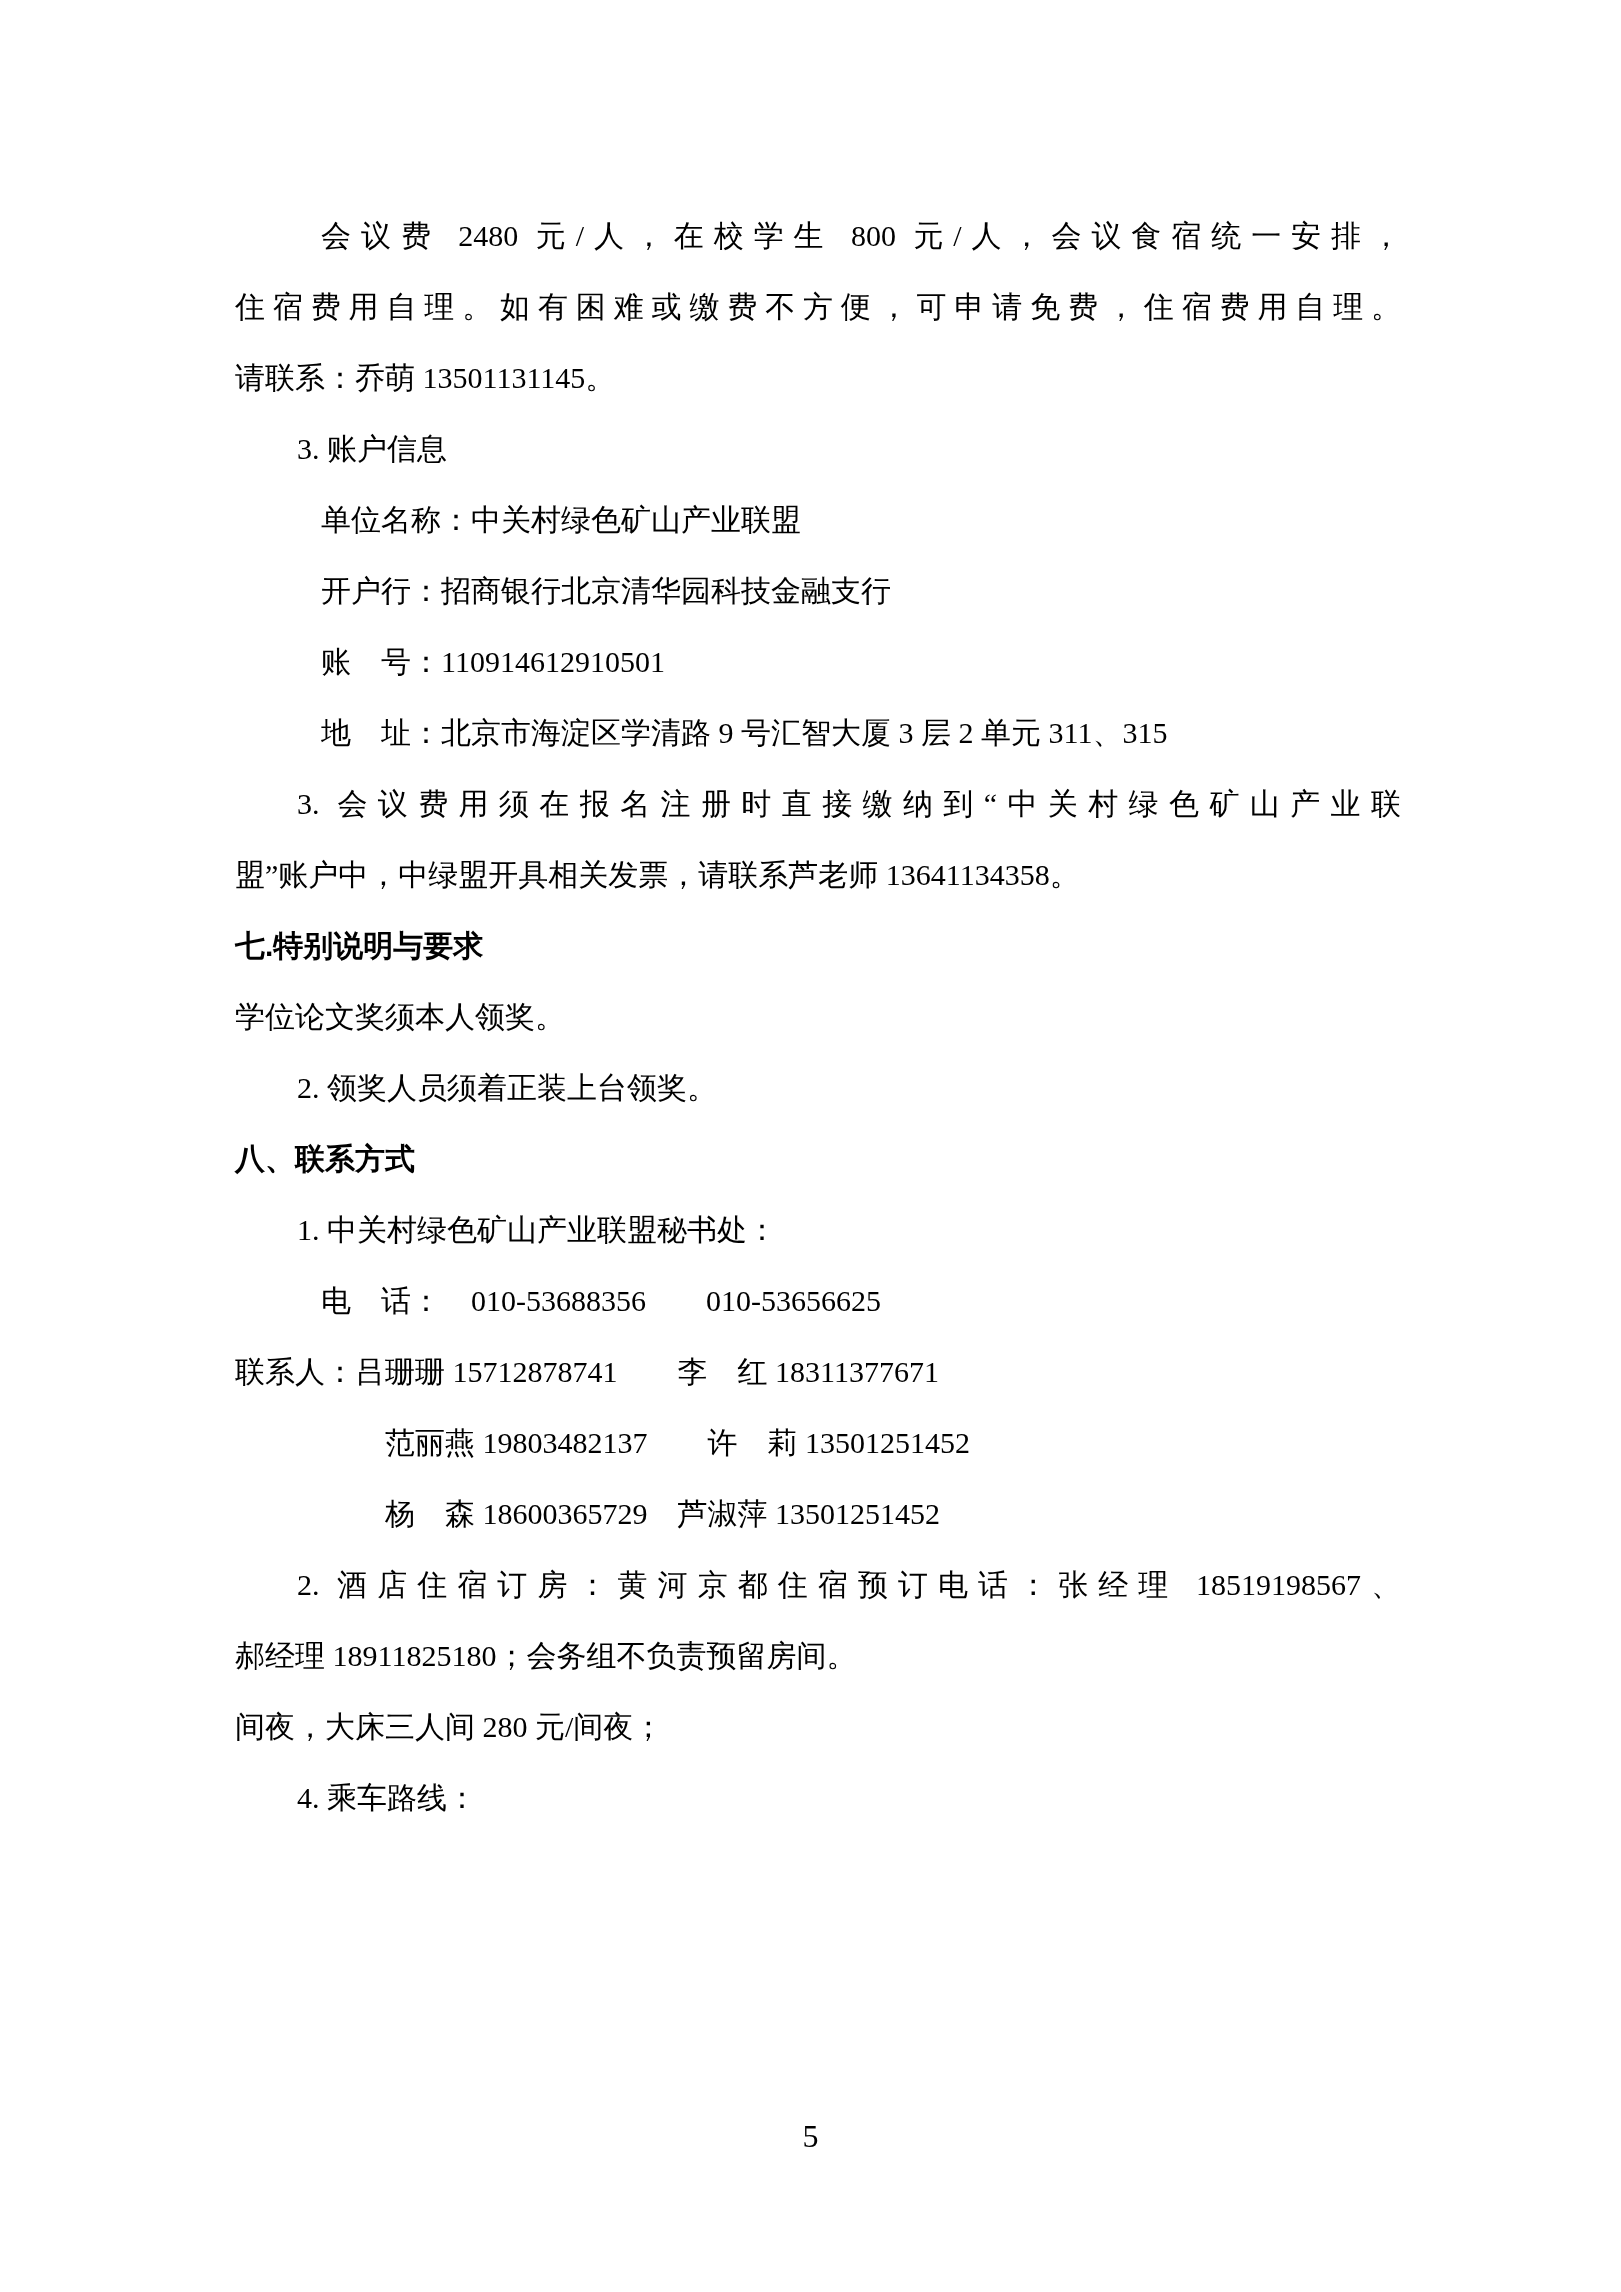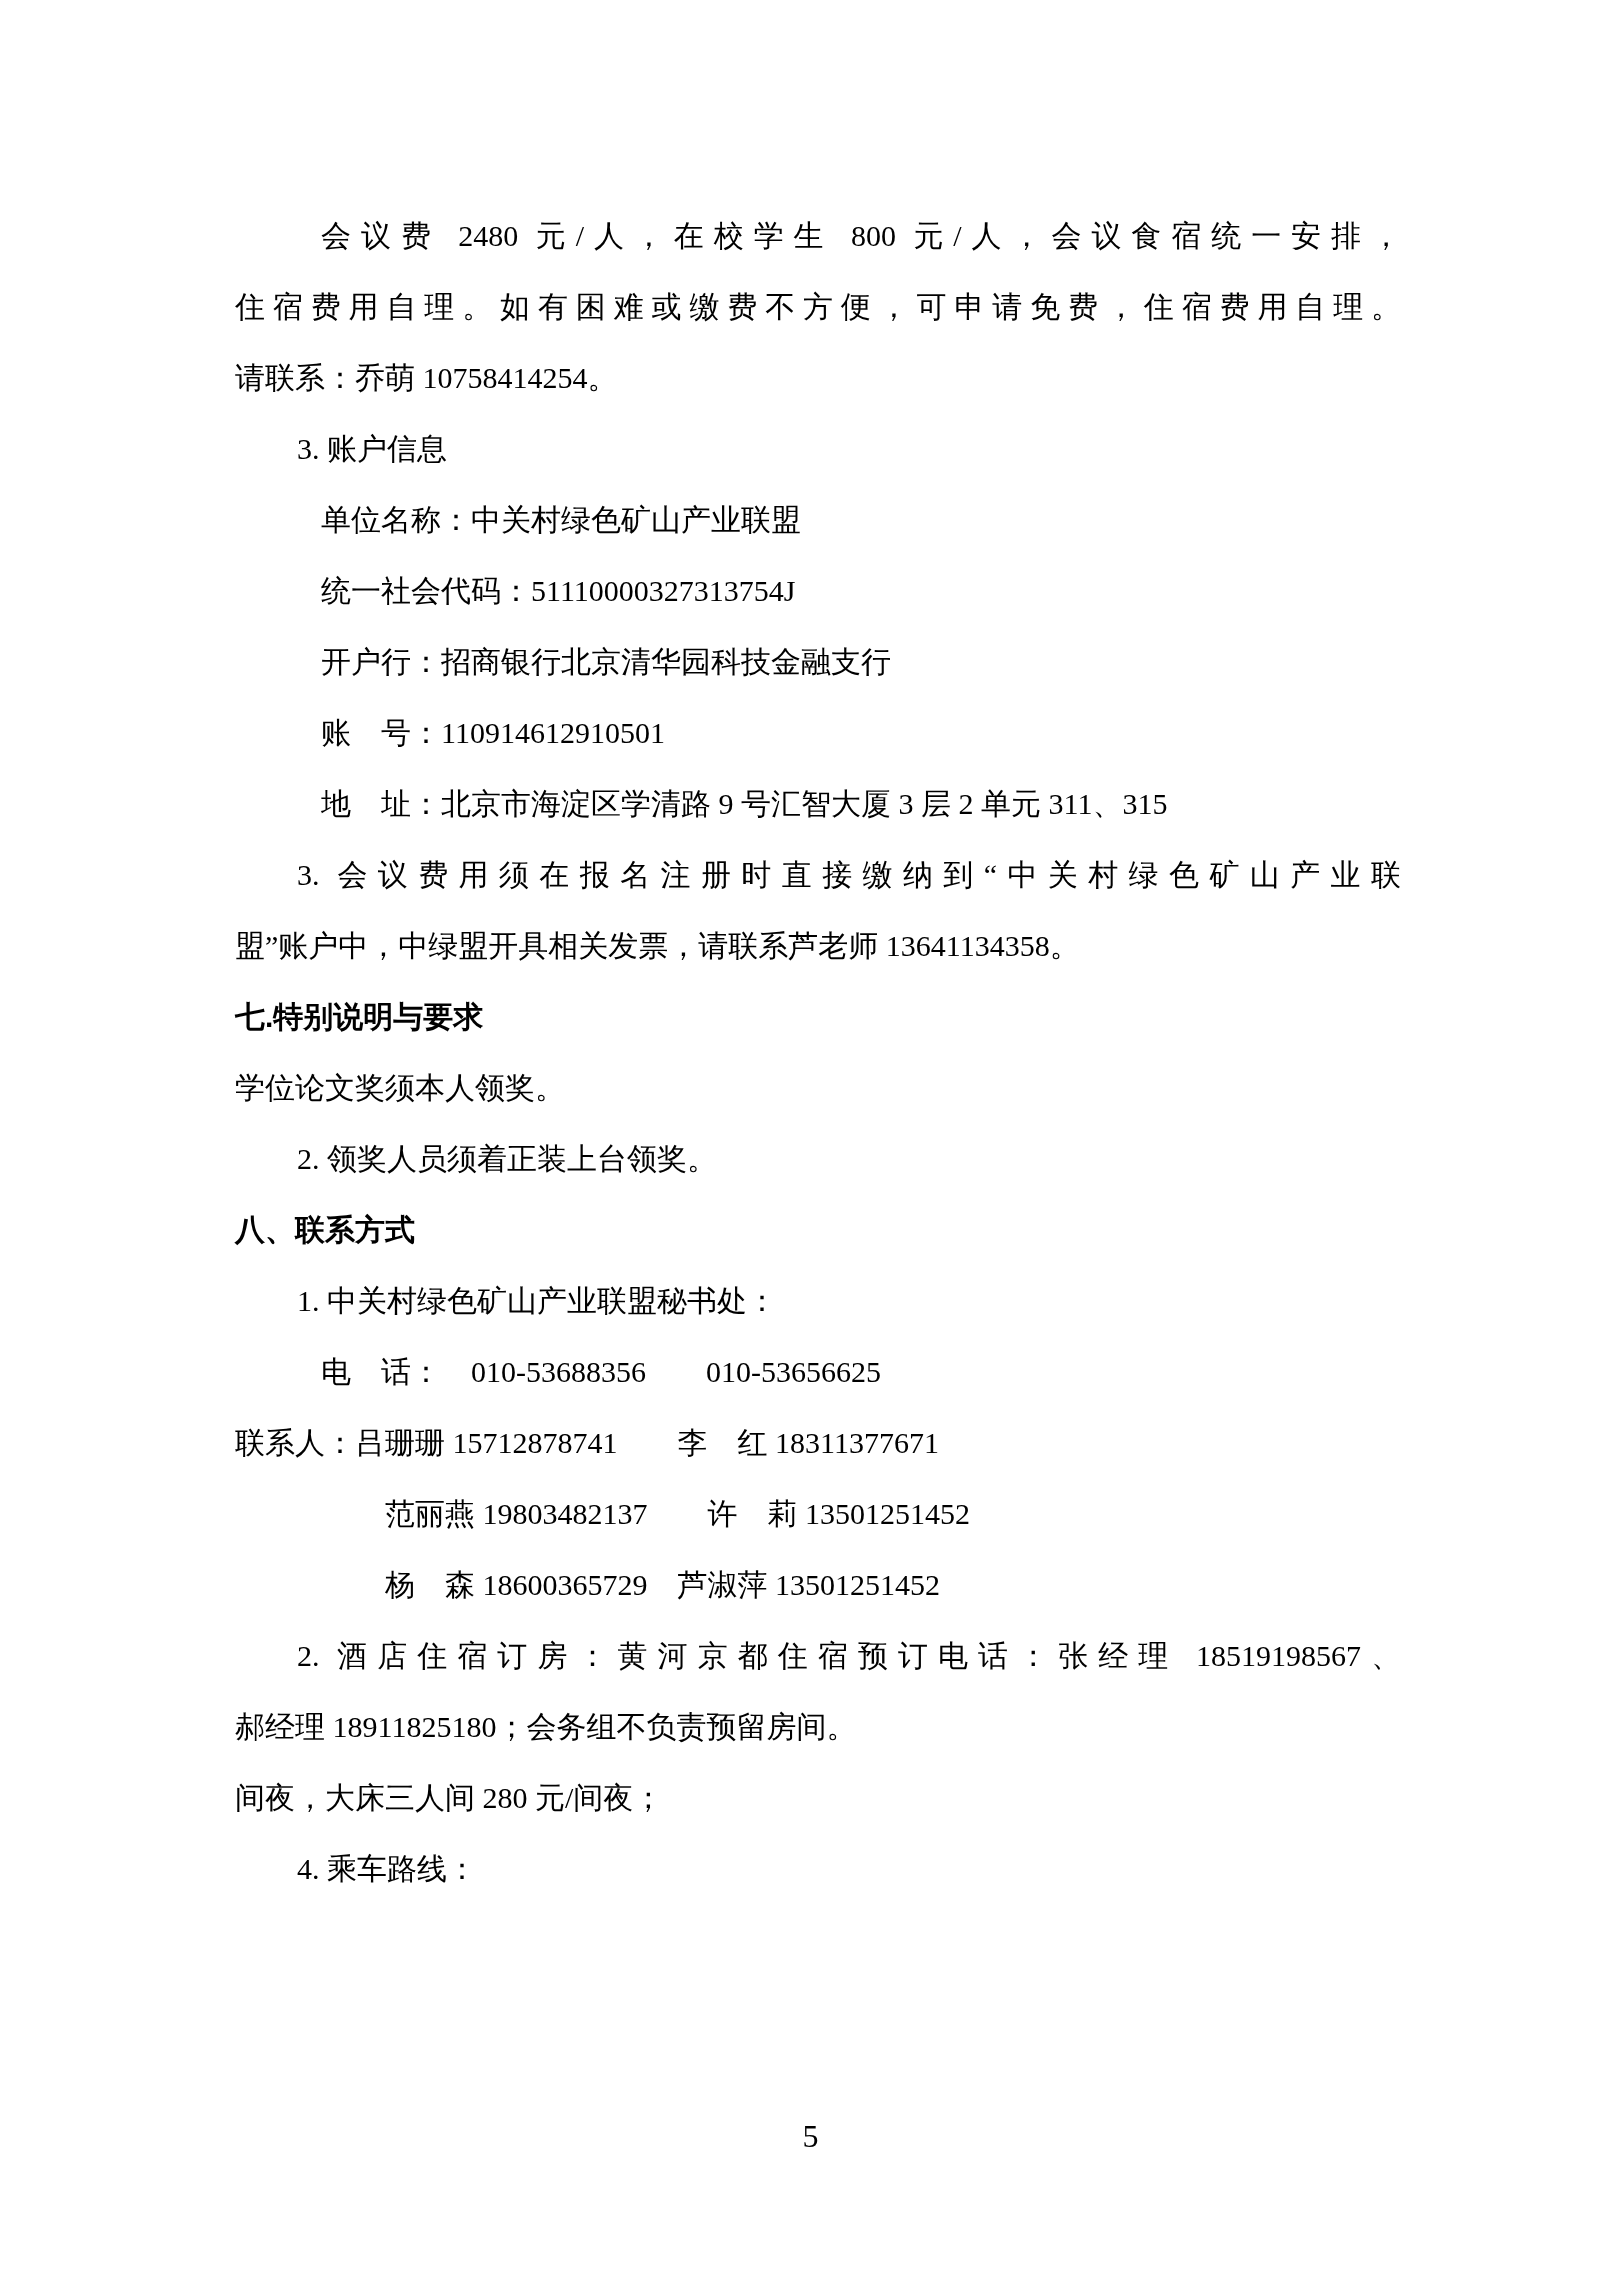--- a/index.html
+++ b/index.html
@@ -45,24 +45,23 @@
     font-size: 32px;
     line-height: 39px;
   }
 </style>
 </head>
 <body>
 
 <div class="content">
   <div class="line ind2 just">会议费 2480 元/人，在校学生 800 元/人，会议食宿统一安排，</div>
   <div class="line just">住宿费用自理。如有困难或缴费不方便，可申请免费，住宿费用自理。</div>
-  <div class="line">请联系：乔萌 10758414254。</div>
+  <div class="line">请联系：乔萌 13501131145。</div>
   <div class="line ind">3. 账户信息</div>
   <div class="line ind2">单位名称：中关村绿色矿山产业联盟</div>
-  <div class="line ind2">统一社会代码：51110000327313754J</div>
   <div class="line ind2">开户行：招商银行北京清华园科技金融支行</div>
   <div class="line ind2">账　号：110914612910501</div>
   <div class="line ind2">地　址：北京市海淀区学清路 9 号汇智大厦 3 层 2 单元 311、315</div>
   <div class="line ind just">3. 会议费用须在报名注册时直接缴纳到“中关村绿色矿山产业联</div>
   <div class="line">盟”账户中，中绿盟开具相关发票，请联系芦老师 13641134358。</div>
   <div class="line hd">七.特别说明与要求</div>
   <div class="line">学位论文奖须本人领奖。</div>
   <div class="line ind">2. 领奖人员须着正装上台领奖。</div>
   <div class="line hd">八、联系方式</div>
   <div class="line ind">1. 中关村绿色矿山产业联盟秘书处：</div>

